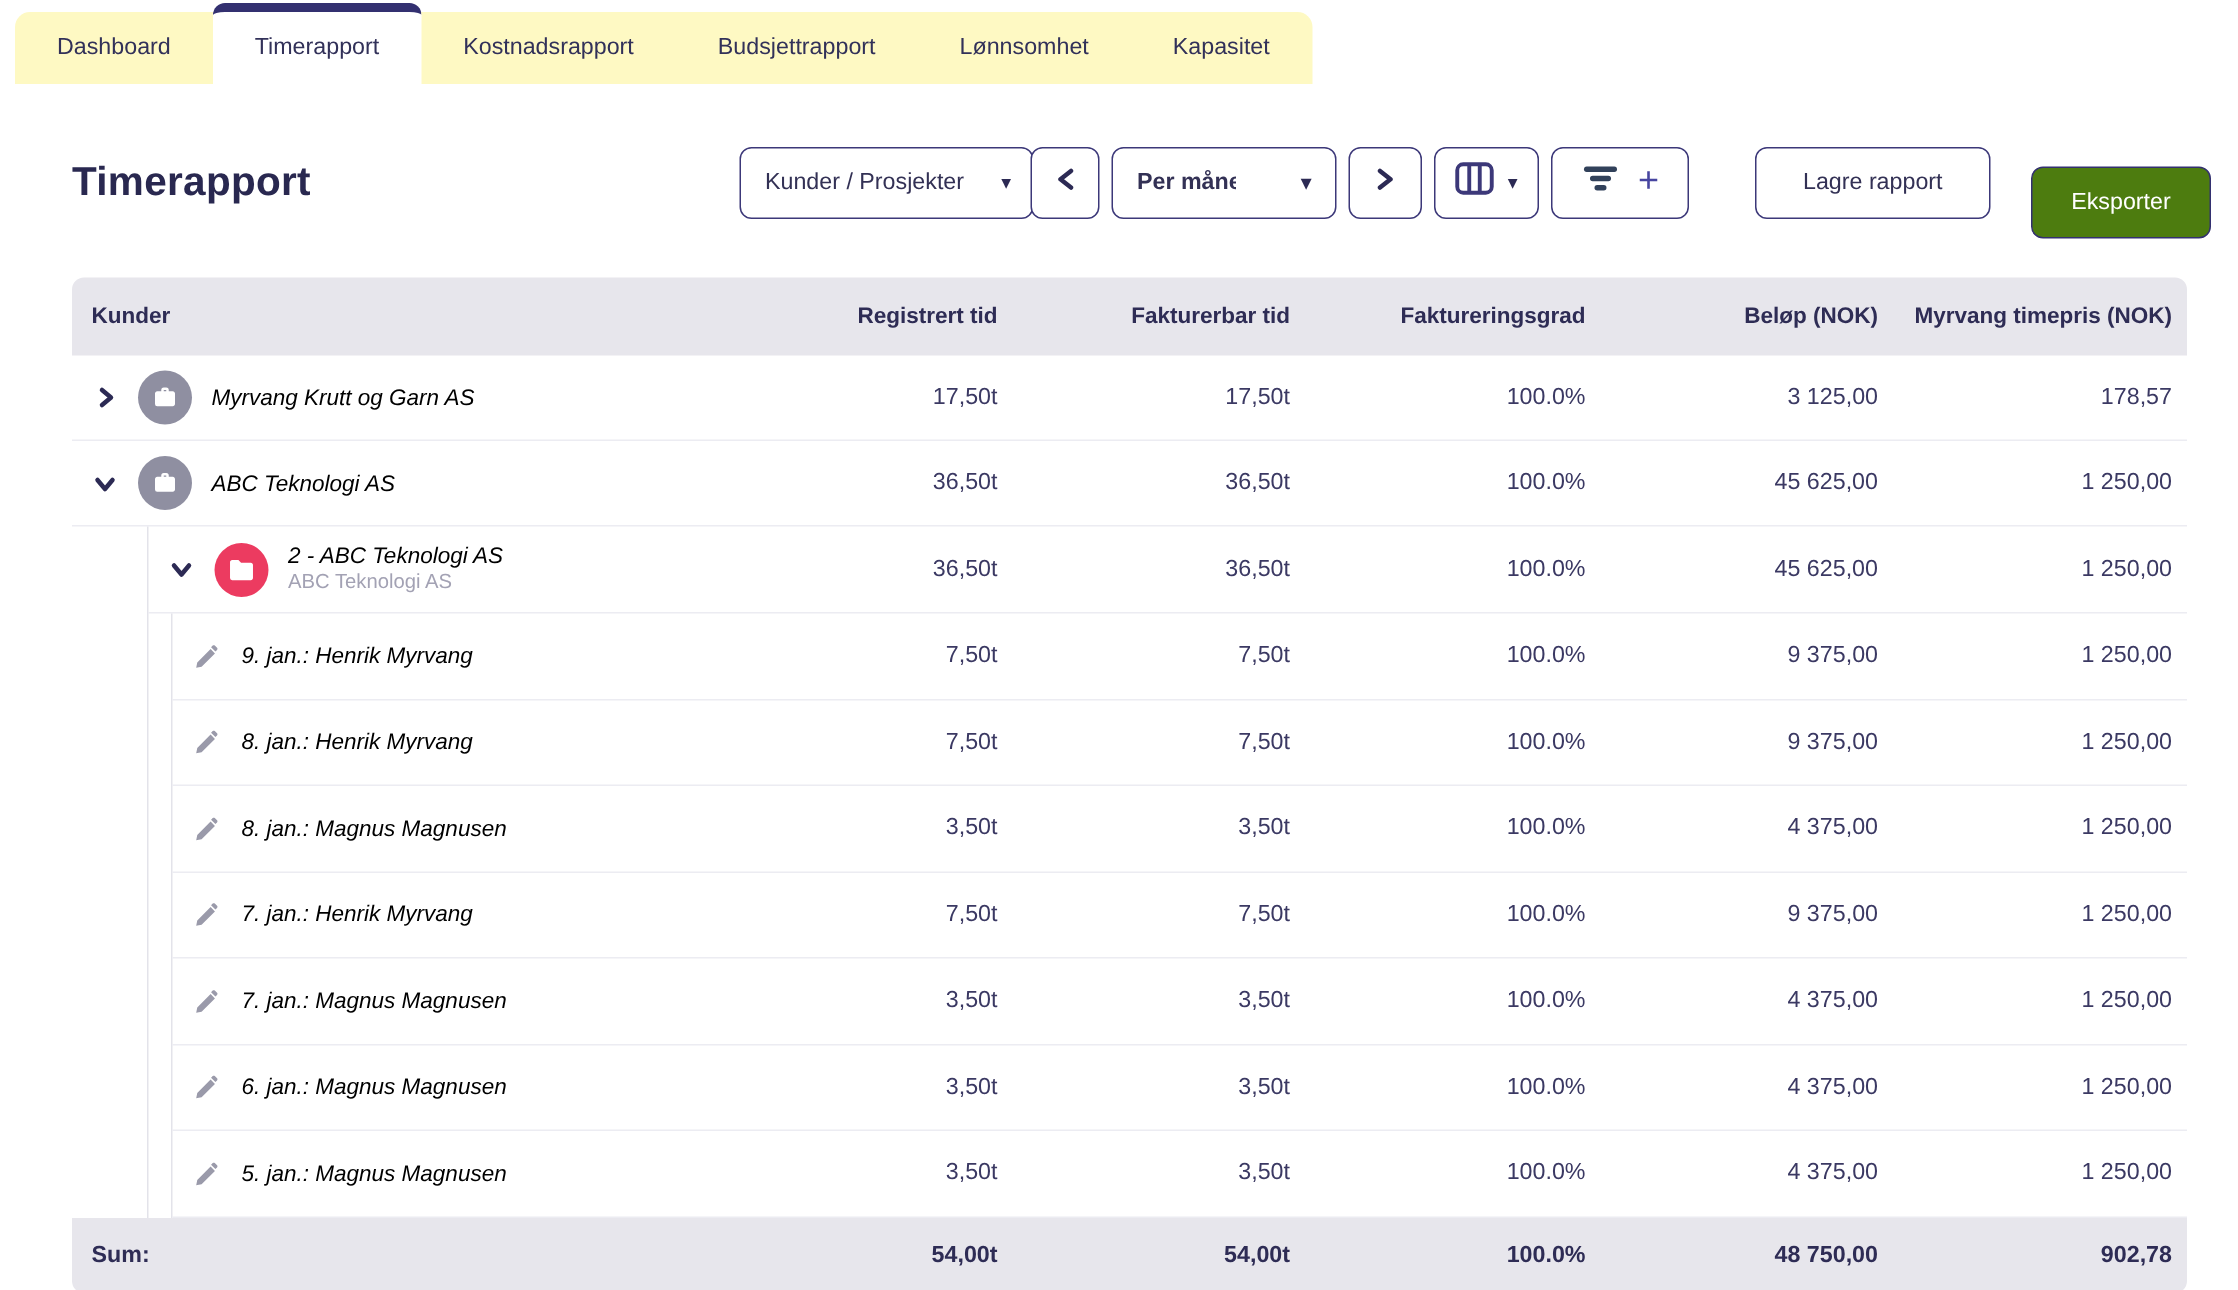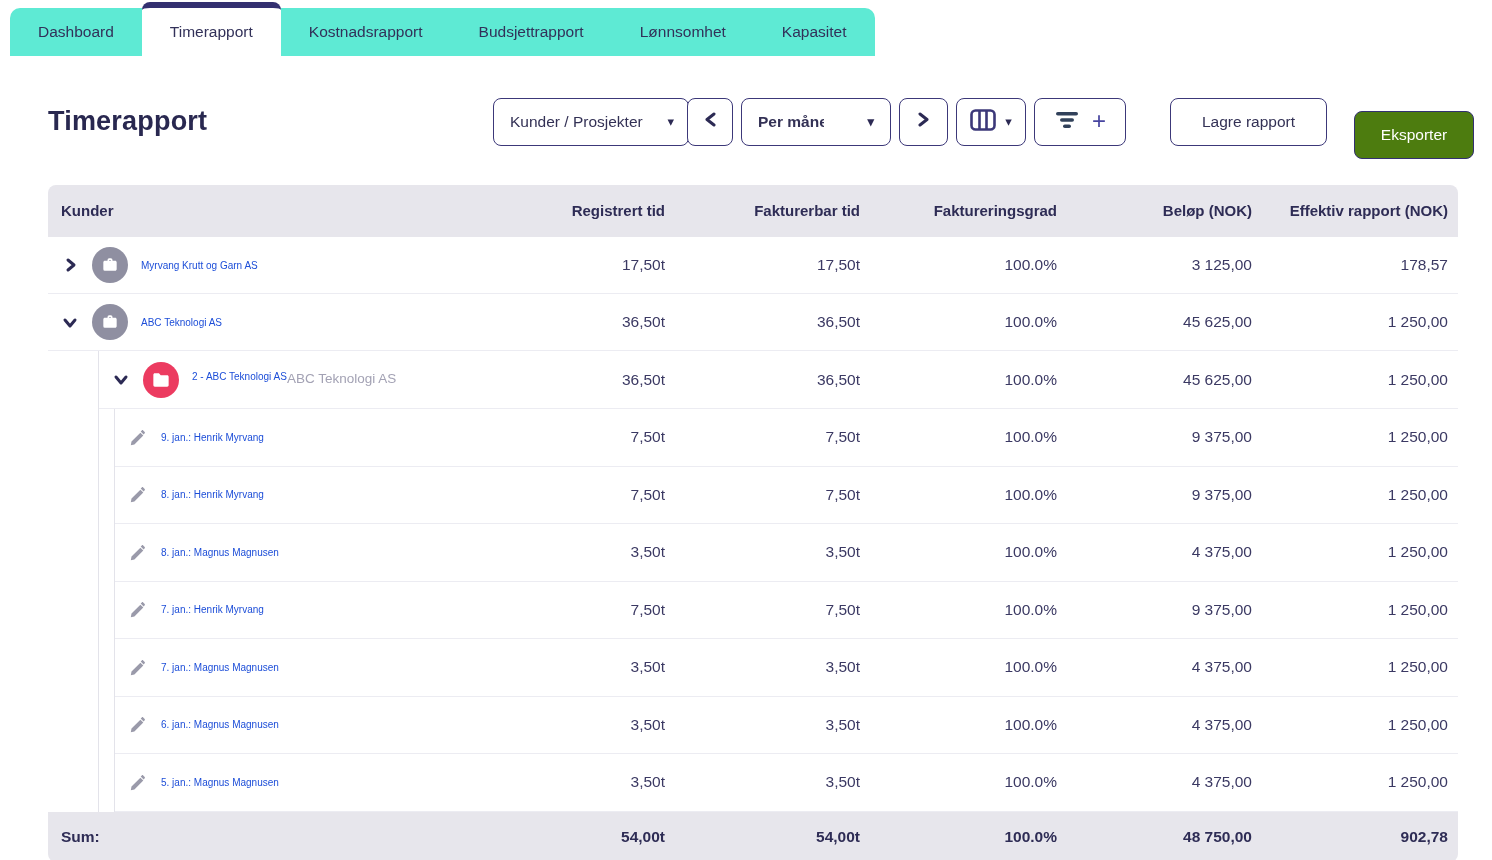--- a/index.html
+++ b/index.html
@@ -1,21 +1,21 @@
 <!DOCTYPE html>
 <html><head>
 <meta charset="utf-8">
 <style>
   * { margin:0; padding:0; box-sizing:border-box; }
   html,body { background:#ffffff; }
   body { font-family:"Liberation Sans", sans-serif; color:#3b3963; }
   .page { position:relative; width:1492px; height:860px; overflow:hidden; background:#ffffff; }
 
   
-  .tabbar { display:inline-flex; align-items:center; background:#5eead4;
+  .tabbar { display:inline-flex; align-items:center; background:#fef9c3;
             border-radius:10px 10px 0 0; margin:8px 0 0 10px; height:48px; }
   .tab { display:flex; align-items:center; height:48px; padding:0 28px;
          font-size:15.5px; color:#323159; cursor:pointer; white-space:nowrap; }
   .tab.active { background:#ffffff; border-top:6px solid #333070; border-radius:8px 8px 0 0;
                 height:54px; margin-top:-6px; }
 
   
   .headrow { display:flex; align-items:center; justify-content:space-between;
              padding:28px 18px 26px 48px; }
   .page-title { font-size:27px; font-weight:700; color:#292850; letter-spacing:.2px; }
@@ -41,32 +41,32 @@
   .table { margin:0 34px 0 48px; width:1410px; }
   .grid { display:grid; grid-template-columns:minmax(0,1fr) 195px 195px 197px 195px 196px;
           align-items:center; }
   .thead { height:52px; background:#e7e6ec; border-radius:8px 8px 0 0; }
   .thead .cell { font-weight:700; color:#2e2c55; font-size:15px; line-height:1.25; }
   .cell.num { text-align:right; padding-right:10px; }
   .cell.first { padding-left:13px; }
   .row { height:57px; border-bottom:1px solid #ececf2; }
   .row .cell.num { font-size:15.5px; color:#3b3963; }
   .namecell { display:flex; align-items:center; gap:13px; min-width:0; }
-  .namecell .label { font-size:10px; color:#1d4ed8; white-space:nowrap; }
+  .namecell .label { font-size:15px; color:#000000; white-space:nowrap;font-style:italic; }
   .expander { background:none; border:none; padding:0; width:18px; height:18px; display:flex;
               align-items:center; justify-content:center; cursor:pointer; flex:0 0 auto; }
   .avatar { width:36px; height:36px; border-radius:50%; display:flex; align-items:center;
             justify-content:center; flex:0 0 auto; }
   .avatar.customer { background:#8f8fa1; }
   .avatar.project { background:#ec3b60; }
   .nest1 { margin-left:50px; border-left:1px solid #e3e3ea; }
   .nest2 { margin-left:15px; border-left:1px solid #e3e3ea; }
   .row.project { height:58px; }
   .row.project .cell.first, .row.entry .cell.first { padding-left:13px; }
-  .ptext { display:flex; flex-direction:row; justify-content:center; line-height:1.25; }
+  .ptext { display:flex; flex-direction:column; justify-content:center; line-height:1.25; }
   .ptext .sub { font-size:13.5px; color:#a3a2b4; }
   .row.entry { height:57.5px; }
   .pencil-btn { background:none; border:none; padding:0; width:20px; height:20px; display:flex;
                 align-items:center; justify-content:center; cursor:pointer; flex:0 0 auto; }
   .sumrow { height:50px; background:#e7e6ec; border-radius:0 0 8px 8px; }
   .sumrow .cell { font-weight:700; color:#2e2c55; font-size:15.5px; }
 </style>
 </head>
 <body>
 
@@ -152,21 +152,21 @@
 
   
   <div class="table">
 
     <div class="grid thead">
       <div class="cell first">Kunder</div>
       <div class="cell num">Registrert tid</div>
       <div class="cell num">Fakturerbar tid</div>
       <div class="cell num">Faktureringsgrad</div>
       <div class="cell num">Beløp (NOK)</div>
-      <div class="cell num">Effektiv rapport (NOK)</div>
+      <div class="cell num">Myrvang timepris (NOK)</div>
     </div>
 
     <div class="grid row customer">
       <div class="cell first namecell">
         <button class="expander">
           <svg width="15" height="16" viewBox="0 0 15 16">
               <polyline points="5,3 11,8 5,13" fill="none" stroke="#2c2a54" stroke-width="3" stroke-linecap="round" stroke-linejoin="round"></polyline>
             </svg>
         </button>
         <span class="avatar customer">

